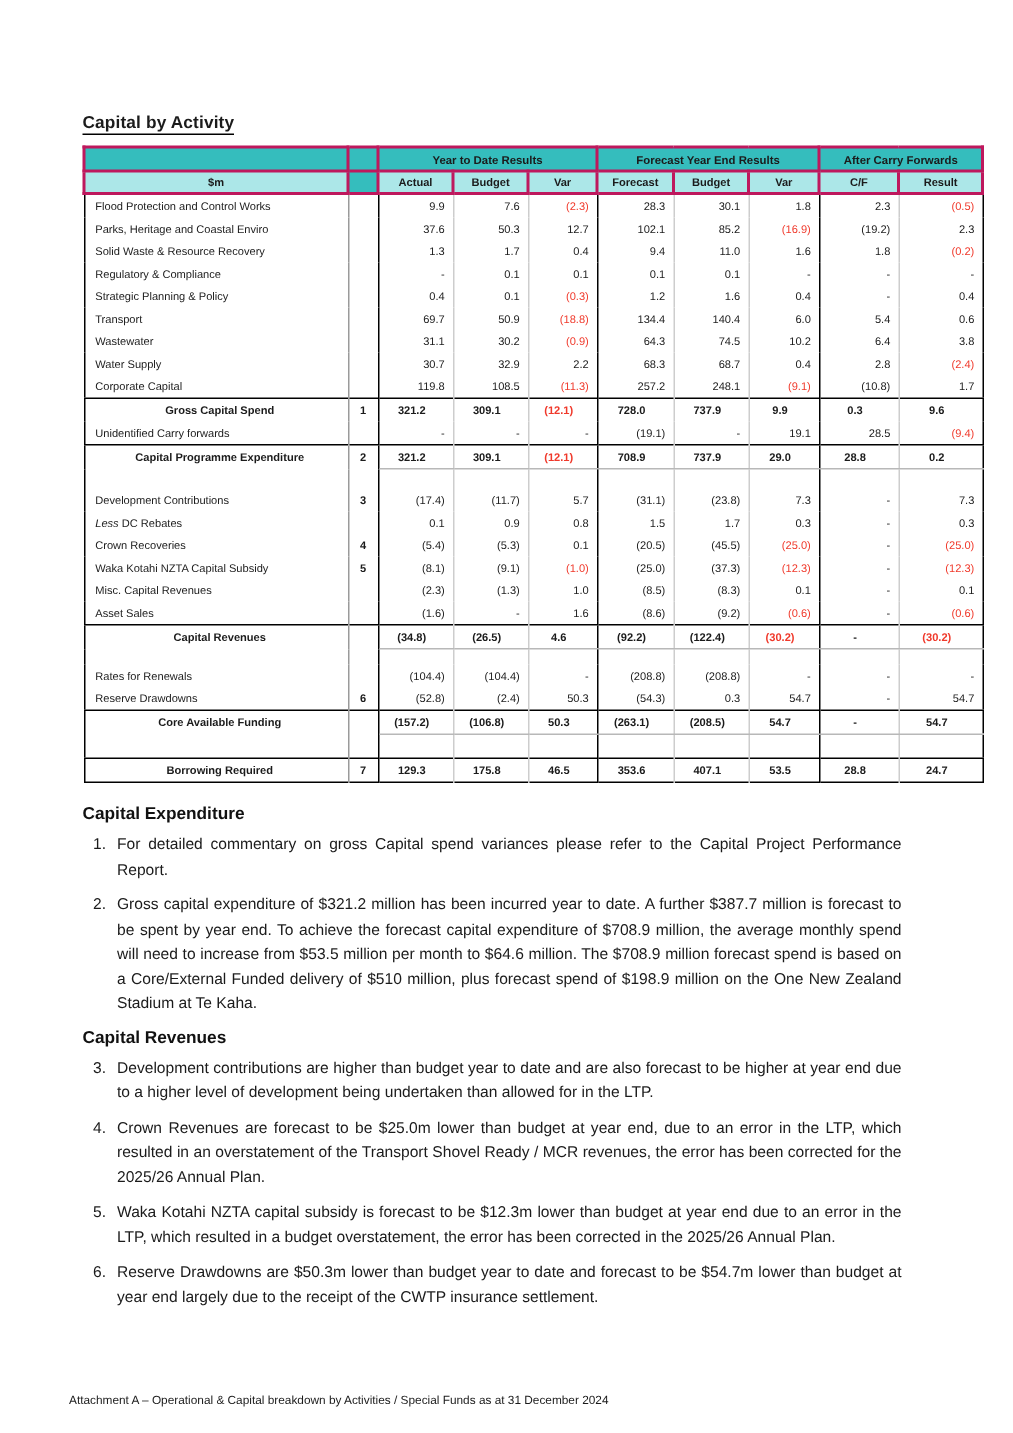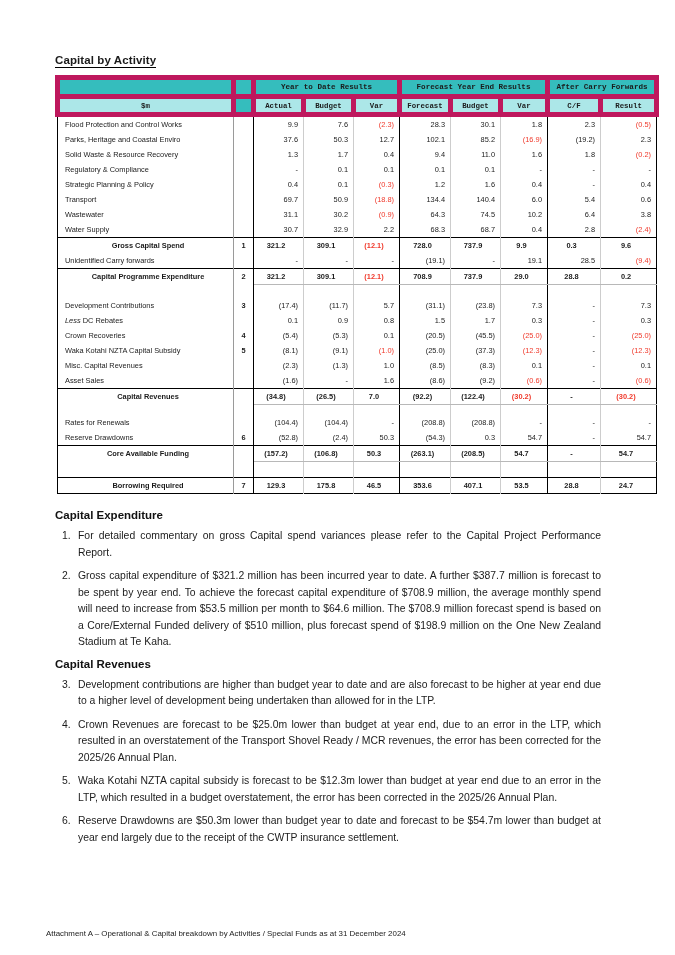--- a/index.html
+++ b/index.html
@@ -1,29 +1,29 @@
 <!DOCTYPE html>
 <html><head>
 <meta charset="utf-8">
 <style>
   html,body { margin:0; padding:0; background:#ffffff; }
   .page {
     position:relative; width:675px; height:955px; background:#ffffff;
     font-family:"Liberation Sans", sans-serif; color:#1b1b1b; overflow:hidden;
   }
-  .title-wrap { padding:50px 0 0 55px; }
+  .title-wrap { padding:72px 0 0 55px; }
   .doc-title {
     display:inline-block; font-size:11.5px; font-weight:700;
     border-bottom:1.6px solid #000; padding-bottom:1px; letter-spacing:0.1px;
   }
   table.cap {
     margin:7px 0 0 55px; width:599px; border-collapse:collapse; table-layout:fixed;
     font-size:7.4px; border:1.2px solid #000;
   }
-  table.cap th { border:5px solid #be185d; font-weight:700; padding:0;font-family:Liberation Mono, monospace; }
+  table.cap th { border:2px solid #be185d; font-weight:700; padding:0; }
   .gh  { background:#35bdbd; height:14px; font-size:7.6px; }
   .sh  { background:#ace7e8; height:13px; font-size:7.4px; }
   .sh-ref { background:#35bdbd; }
   tbody td { height:15px; padding:0 5px 0 0; text-align:right; vertical-align:middle; white-space:nowrap; overflow:hidden; }
   td.c0 { text-align:left; padding:0 2px 0 7px; border-right:1px solid #9a9a9a; }
   td.c1 { text-align:center; padding:0; font-weight:700; border-right:1px solid #000; }
   td.c2, td.c3 { border-right:1px solid #cdcdcd; }
   td.c4 { border-right:1px solid #000; }
   td.c5, td.c6 { border-right:1px solid #cdcdcd; }
   td.c7 { border-right:1px solid #000; }
@@ -175,20 +175,32 @@
           <td class="c1"></td>
           <td class="c2 num">30.7</td>
           <td class="c3 num">32.9</td>
           <td class="c4 num">2.2</td>
           <td class="c5 num">68.3</td>
           <td class="c6 num">68.7</td>
           <td class="c7 num">0.4</td>
           <td class="c8 num">2.8</td>
           <td class="c9 num neg">(2.4)</td>
         </tr>
+        <tr>
+          <td class="c0">Corporate Capital</td>
+          <td class="c1"></td>
+          <td class="c2 num">119.8</td>
+          <td class="c3 num">108.5</td>
+          <td class="c4 num neg">(11.3)</td>
+          <td class="c5 num">257.2</td>
+          <td class="c6 num">248.1</td>
+          <td class="c7 num neg">(9.1)</td>
+          <td class="c8 num">(10.8)</td>
+          <td class="c9 num">1.7</td>
+        </tr>
         <tr class="bold top-b">
           <td class="c0">Gross Capital Spend</td>
           <td class="c1">1</td>
           <td class="c2 num">321.2</td>
           <td class="c3 num">309.1</td>
           <td class="c4 num neg">(12.1)</td>
           <td class="c5 num">728.0</td>
           <td class="c6 num">737.9</td>
           <td class="c7 num">9.9</td>
           <td class="c8 num">0.3</td>
@@ -300,21 +312,21 @@
           <td class="c6 num">(9.2)</td>
           <td class="c7 num neg">(0.6)</td>
           <td class="c8 num">-</td>
           <td class="c9 num neg">(0.6)</td>
         </tr>
         <tr class="bold top-b nline">
           <td class="c0">Capital Revenues</td>
           <td class="c1"></td>
           <td class="c2 num">(34.8)</td>
           <td class="c3 num">(26.5)</td>
-          <td class="c4 num">7.0</td>
+          <td class="c4 num">4.6</td>
           <td class="c5 num">(92.2)</td>
           <td class="c6 num">(122.4)</td>
           <td class="c7 num neg">(30.2)</td>
           <td class="c8 num">-</td>
           <td class="c9 num neg">(30.2)</td>
         </tr>
         <tr class="spacer">
           <td class="c0" style="height: 10px;"></td>
           <td class="c1" style="height: 10px;"></td>
           <td class="c2 num" style="height: 10px;"></td>

